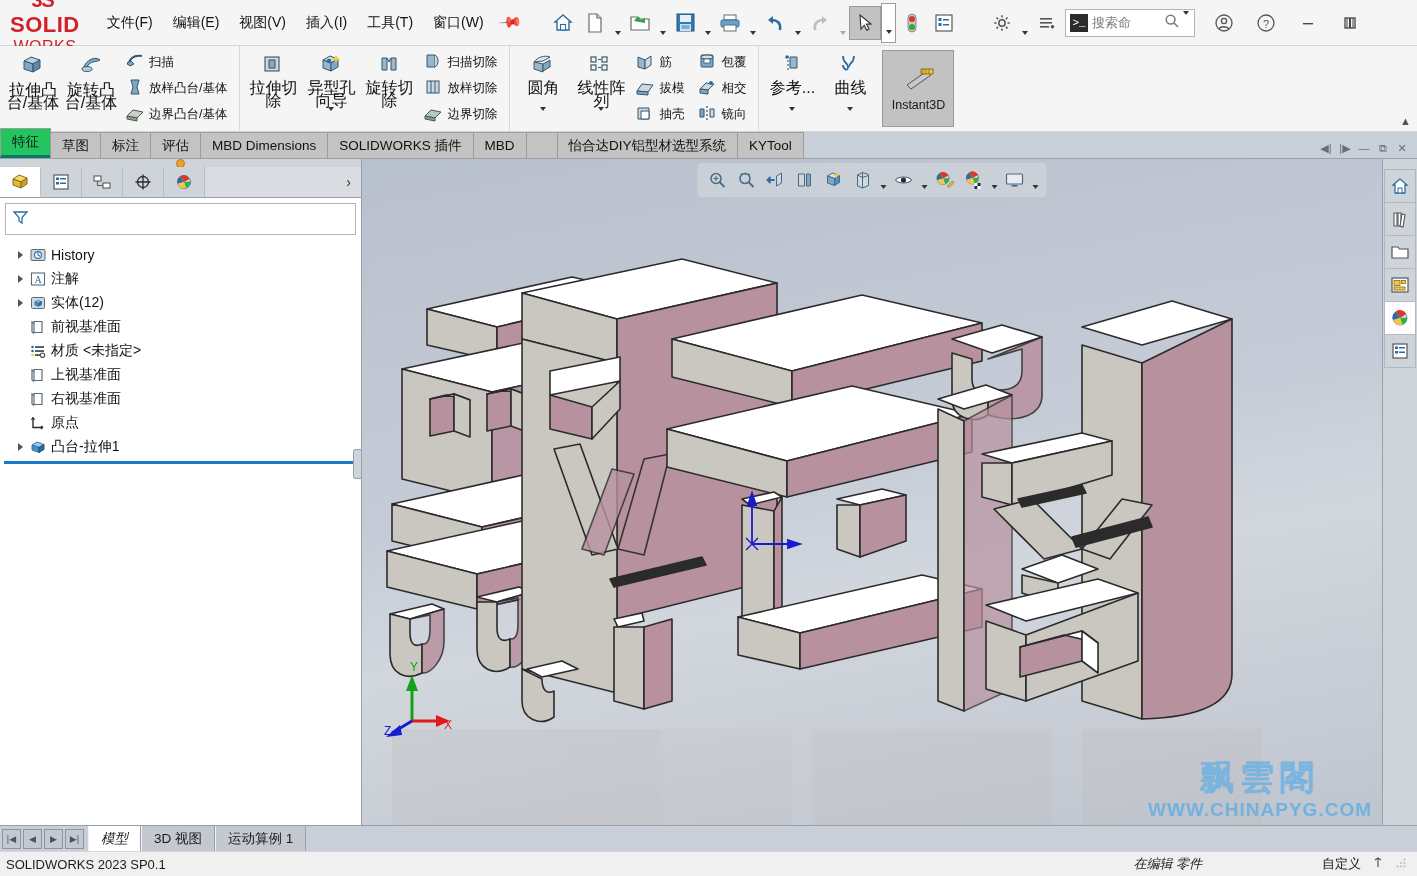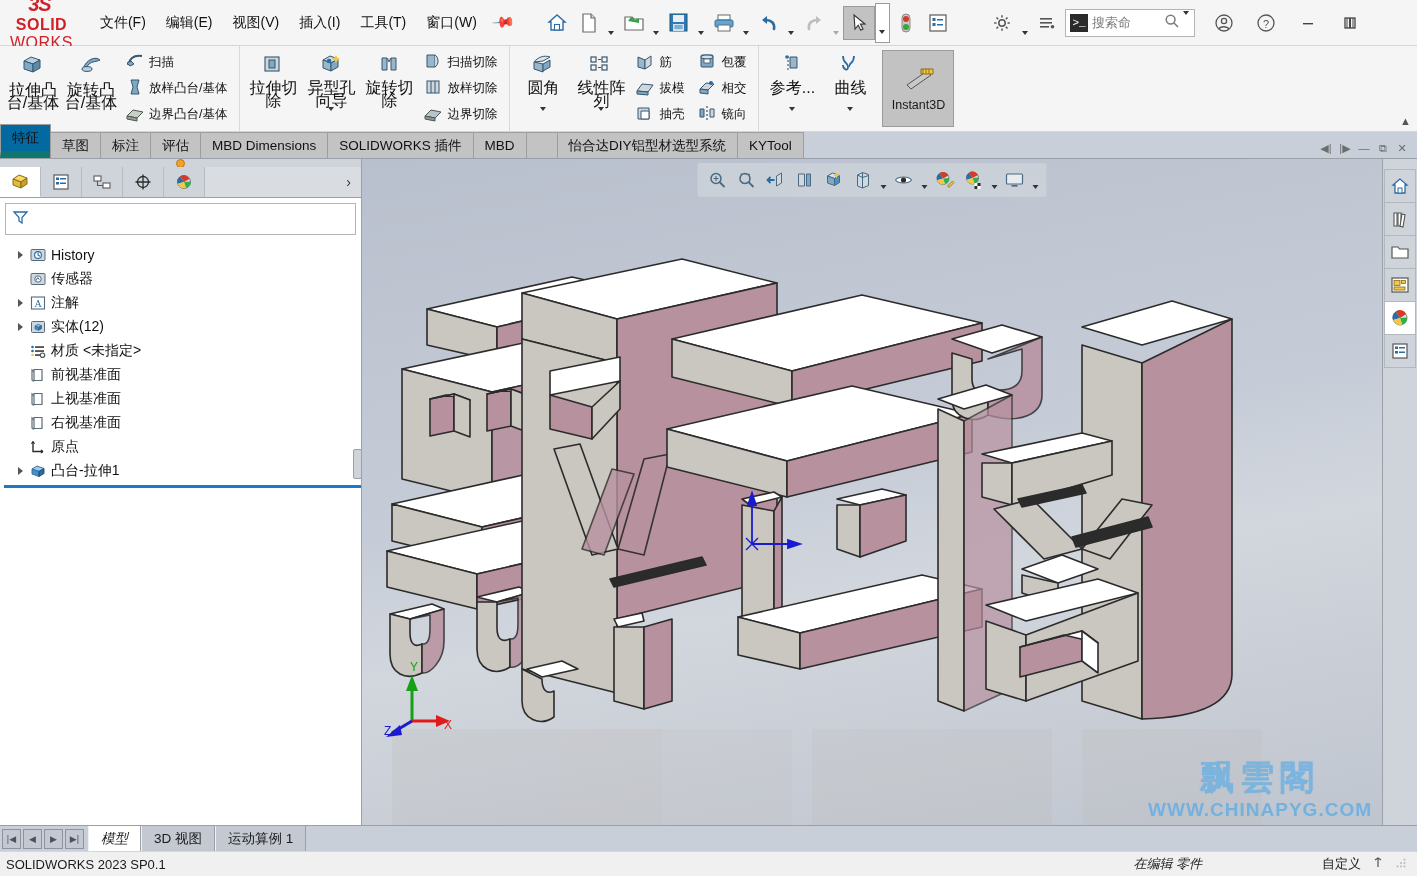--- a/index.html
+++ b/index.html
@@ -8,21 +8,21 @@
     font-family:"Liberation Sans","DejaVu Sans",sans-serif;
     font-size:13px;color:#1a1a1a;background:#f0f0f0;
     -webkit-font-smoothing:antialiased;
   }
   .app{width:1417px;height:876px;position:relative;display:flex;flex-direction:column;background:#f5f5f5;}
 
   
   .titlebar{height:45px;min-height:45px;display:flex;align-items:center;background:#f5f5f5;border-bottom:1px solid #d6d6d6;position:relative;}
   .sw-logo{display:flex;align-items:center;margin-left:10px;margin-right:18px;white-space:nowrap;flex-direction:column;}
   .sw-logo .ds{color:#d12027;font-weight:bold;font-size:20px;font-style:italic;letter-spacing:-1px;margin-right:4px;}
-  .sw-logo .solid{color:#d12027;font-weight:bold;font-size:16px;letter-spacing:.5px;}
+  .sw-logo .solid{color:#d12027;font-weight:bold;font-size:22px;letter-spacing:.5px;}
   .sw-logo .works{color:#d12027;font-weight:normal;font-size:16px;letter-spacing:.5px;}
   .menu{display:flex;align-items:center;gap:2px;}
   .menu-item{padding:5px 9px;font-size:14px;color:#111;cursor:default;white-space:nowrap;}
   .pin-icon{margin-left:6px;color:#9aa3ac;font-size:15px;transform:rotate(40deg);}
   .tb-center{display:flex;align-items:center;gap:0;margin-left:28px;}
   .tb-btn{width:30px;height:32px;display:flex;align-items:center;justify-content:center;cursor:default;border:1px solid transparent;}
   .tb-btn.active{background:#c2c2c2;border:1px solid #9b9b9b;}
   .tb-caret{width:13px;height:32px;display:flex;align-items:flex-end;justify-content:center;padding-bottom:8px;cursor:default;}
   .caret{width:0;height:0;border-left:3.5px solid transparent;border-right:3.5px solid transparent;border-top:4px solid #333;}
   .caret.dim{border-top-color:#aaa;}
@@ -41,21 +41,21 @@
   .rcol{display:flex;flex-direction:column;justify-content:center;padding:2px 2px;}
   .rsmall{display:flex;align-items:center;height:25px;padding:0 5px 0 2px;cursor:default;border:1px solid transparent;}
   .rsmall .lbl{font-size:12.5px;margin-left:4px;white-space:nowrap;color:#111;}
   .instant3d{width:70px;display:flex;flex-direction:column;align-items:center;justify-content:center;background:#c2c2c2;border:1px solid #9b9b9b;margin:2px 3px;cursor:default;}
   .instant3d .lbl{font-size:12.5px;margin-top:4px;}
   .ribbon-collapse{position:absolute;right:6px;bottom:4px;color:#555;font-size:11px;cursor:default;}
 
   
   .tabrow{height:26px;min-height:26px;display:flex;align-items:flex-end;background:#c9cfd8;border-bottom:1px solid #9aa0a8;position:relative;}
   .tab{height:25px;display:flex;align-items:center;padding:0 11px;font-size:13.5px;background:#c3c3c3;border:1px solid #9d9d9d;border-bottom:none;margin-right:-1px;cursor:default;color:#111;white-space:nowrap;}
-  .tab.active{background:#0369a1;border-bottom:7px solid #0f766e;height:26px;}
+  .tab.active{background:#22c55e;border-bottom:3px solid #0f766e;height:26px;}
   .tab.blank{width:30px;padding:0;}
   .docwin-ctrl{margin-left:auto;display:flex;align-items:center;padding-right:6px;gap:1px;}
   .dwbtn{width:18px;height:20px;display:flex;align-items:center;justify-content:center;color:#6d6d6d;font-size:11px;cursor:default;}
 
   
   .body{flex:1;display:flex;position:relative;overflow:hidden;}
 
   
   .leftpanel{width:361px;min-width:361px;background:#fff;display:flex;flex-direction:column;border-right:1px solid #9aa0a8;position:relative;}
   .panel-topnotch{height:8px;background:#cfd4db;display:flex;align-items:center;justify-content:center;}
@@ -597,30 +597,20 @@
           <span class="tico">
             <svg width="18" height="16" viewBox="0 0 18 16">
                 <rect x="2" y="2.5" width="14" height="11" rx="1" fill="#cfd8df" stroke="#5a6b78" stroke-width="1"></rect>
                 <circle cx="9" cy="8" r="3.4" fill="#fff" stroke="#2b6ca3" stroke-width="1.1"></circle>
                 <path d="M9 5.6V8l2 1.2" stroke="#2b6ca3" stroke-width="1.1" fill="none"></path>
               </svg>
           </span>
           <span class="tlabel">History</span>
         </div>
 
-        <div class="tnode" style="padding-left:24px;">
-          <span class="tico">
-            <svg width="18" height="16" viewBox="0 0 18 16">
-                <rect x="2" y="2.5" width="14" height="11" rx="1" fill="#cfd8df" stroke="#5a6b78" stroke-width="1"></rect>
-                <circle cx="9" cy="8" r="3.2" fill="#fff" stroke="#5a6b78" stroke-width="1"></circle>
-                <path d="M7 9.5l1.8-3 1.6 2.2" stroke="#2b6ca3" stroke-width="1" fill="none"></path>
-              </svg>
-          </span>
-          <span class="tlabel">传感器</span>
-        </div>
 
         <div class="tnode" style="padding-left:8px;">
           <span class="tw">
               <i class="tri"></i>
             </span>
           <span class="tico">
             <svg width="18" height="16" viewBox="0 0 18 16">
                 <rect x="2.5" y="2" width="13" height="12" fill="#fff" stroke="#5a6b78" stroke-width="1.1"></rect>
                 <text x="9" y="12" font-size="10" text-anchor="middle" fill="#2b6ca3" font-family="Liberation Serif, serif">A</text>
               </svg>
@@ -634,48 +624,48 @@
             </span>
           <span class="tico">
             <svg width="18" height="16" viewBox="0 0 18 16">
                 <rect x="2.5" y="2.5" width="13" height="11" rx="1" fill="#cfd8df" stroke="#5a6b78" stroke-width="1"></rect>
                 <path d="M6 7l3-1.6 3.5 1.3-3 1.6z" fill="#9ecbe8" stroke="#2b6ca3" stroke-width=".8"></path>
                 <path d="M6 7v3l3.5 1.3V8.3z" fill="#4a90c4" stroke="#2b6ca3" stroke-width=".8"></path>
                 <path d="M9.5 8.3l3-1.6v3l-3 1.6z" fill="#2b6ca3" stroke="#2b6ca3" stroke-width=".8"></path>
               </svg>
           </span>
           <span class="tlabel">实体(12)</span>
+        </div>
+
+        <div class="tnode" style="padding-left:24px;">
+          <span class="tico">
+            <svg width="18" height="16" viewBox="0 0 18 16">
+                <path d="M5 2.5h8v11H5z" fill="none" stroke="#5a6b78" stroke-width="1.2"></path>
+                <path d="M5 4.5l-2-1.5v10l2 1.5" fill="none" stroke="#5a6b78" stroke-width="1.2"></path>
+              </svg>
+          </span>
+          <span class="tlabel">前视基准面</span>
         </div>
 
         <div class="tnode" style="padding-left:24px;">
           <span class="tico">
             <svg width="18" height="16" viewBox="0 0 18 16">
                 <g>
                   <circle cx="3.5" cy="4" r="1.3" fill="#2b6ca3"></circle>
                   <rect x="6" y="3.3" width="9" height="1.5" fill="#2b2b2b"></rect>
                   <circle cx="3.5" cy="8" r="1.3" fill="#2b6ca3"></circle>
                   <rect x="6" y="7.3" width="9" height="1.5" fill="#2b2b2b"></rect>
                   <circle cx="3.5" cy="12" r="1.3" fill="#f2c744"></circle>
                   <rect x="6" y="11.3" width="5" height="1.5" fill="#2b2b2b"></rect>
                   <circle cx="13.5" cy="12.2" r="2.2" fill="none" stroke="#555" stroke-width="1.2"></circle>
                 </g>
               </svg>
           </span>
           <span class="tlabel">材质 &lt;未指定&gt;</span>
         </div>
-
-        <div class="tnode" style="padding-left:24px;">
-          <span class="tico">
-            <svg width="18" height="16" viewBox="0 0 18 16">
-                <path d="M5 2.5h8v11H5z" fill="none" stroke="#5a6b78" stroke-width="1.2"></path>
-                <path d="M5 4.5l-2-1.5v10l2 1.5" fill="none" stroke="#5a6b78" stroke-width="1.2"></path>
-              </svg>
-          </span>
-          <span class="tlabel">前视基准面</span>
-        </div>
         <div class="tnode" style="padding-left:24px;">
           <span class="tico">
             <svg width="18" height="16" viewBox="0 0 18 16">
                 <path d="M5 2.5h8v11H5z" fill="none" stroke="#5a6b78" stroke-width="1.2"></path>
                 <path d="M5 4.5l-2-1.5v10l2 1.5" fill="none" stroke="#5a6b78" stroke-width="1.2"></path>
               </svg>
           </span>
           <span class="tlabel">上视基准面</span>
         </div>
         <div class="tnode" style="padding-left:24px;">

